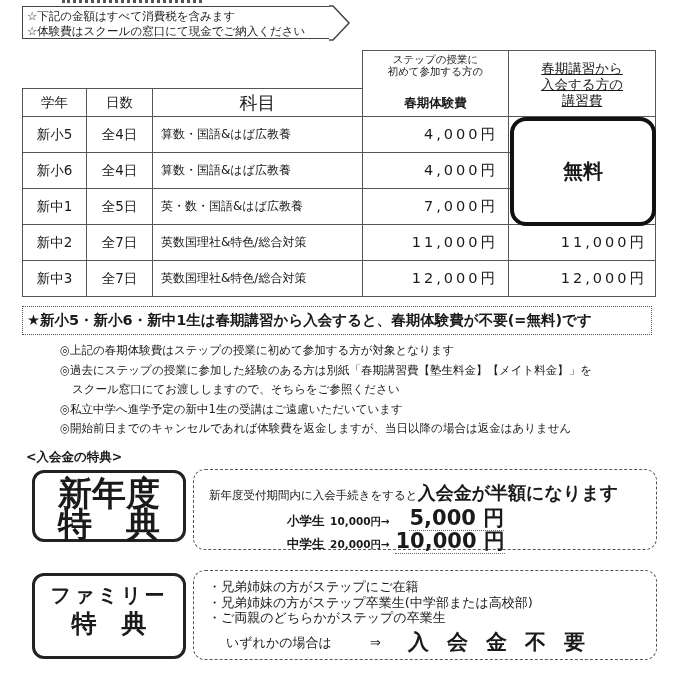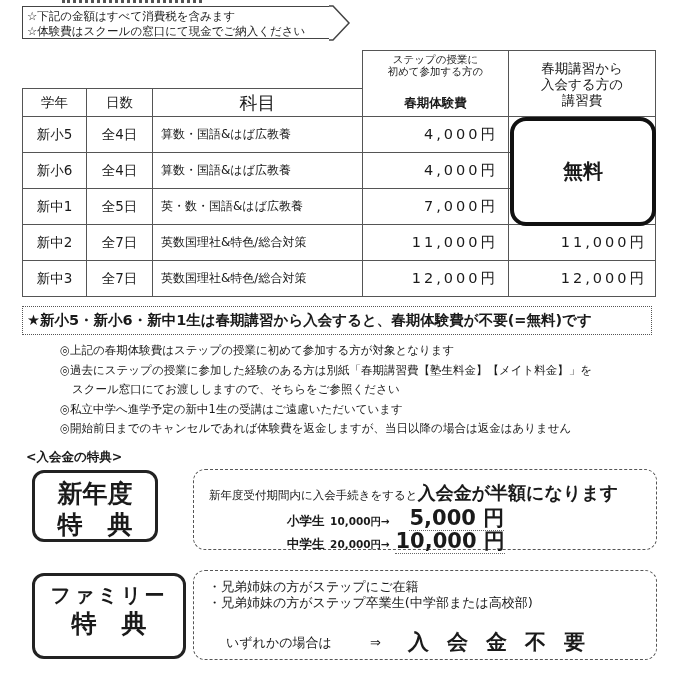--- a/index.html
+++ b/index.html
@@ -24,21 +24,21 @@
            font-size:20px;font-weight:bold;}
   .banner{left:22px;top:306px;width:630px;height:29px;border:1.5px dotted #555;box-sizing:border-box;
           font-size:14.5px;font-weight:bold;line-height:26px;padding-left:4px;}
   .notes{left:60px;top:341px;font-size:11.5px;line-height:19.6px;}
   .notes div{white-space:nowrap;}
   .notes .indent{padding-left:12px;}
   .sect{left:26px;top:449px;font-size:12.5px;font-weight:bold;}
   .bigbox{border:3px solid #222;border-radius:12px;box-sizing:border-box;text-align:center;
           font-weight:bold;}
   .dashbox{border:1.5px dashed #555;border-radius:12px;box-sizing:border-box;}
-  .b1l{left:32px;top:470px;width:126px;height:72px;font-size:25px;line-height:31px;padding-top:5px;}
+  .b1l{left:32px;top:470px;width:154px;height:72px;font-size:34px;line-height:31px;padding-top:5px;}
   .b1r{left:193px;top:469px;width:464px;height:81px;}
   .b2l{left:32px;top:573px;width:154px;height:86px;padding-top:6px;}
   .b2r{left:193px;top:570px;width:464px;height:90px;}
   .b1r .lead{position:absolute;left:15px;top:11px;font-size:11.5px;white-space:nowrap;}
   .b1r .lead b{font-size:18px;}
   .price{position:absolute;font-weight:bold;white-space:nowrap;}
   .price .lbl{font-size:12.5px;}
   .price .orig{font-size:10.5px;}
   .price .new{font-size:21px;border-bottom:1px dotted #666;}
   .b2r .items{position:absolute;left:14px;top:8px;font-size:13px;line-height:15.5px;}
@@ -61,21 +61,21 @@
 
 <table class="fees">
   <tbody>
       <tr style="height:38px;">
     <td colspan="3" style="border:none;border-bottom:1.3px solid #555;"></td>
     <td class="hdr" rowspan="2" style="vertical-align:top;padding-top:2px;">
       <div style="font-size:10.5px;line-height:12px;">ステップの授業に</div>
       <div style="font-size:10.5px;line-height:12px;">初めて参加する方の</div>
       <div style="font-size:12.5px;font-weight:bold;margin-top:18px;">春期体験費</div>
     </td>
-    <td class="hdr" rowspan="2" style="font-size:13.5px;line-height:16px;">
+    <td class="hdr" rowspan="2" style="font-size:13.5px;line-height:16px;text-decoration:underline;">
       <div>春期講習から</div>
       <div>入会する方の</div>
       <div>講習費</div>
     </td>
   </tr>
   <tr style="height:28px;">
     <td class="hdr c-grade">学年</td>
     <td class="hdr c-days">日数</td>
     <td class="hdr" style="width:210px;font-size:18px;">科目</td>
   </tr>
@@ -152,17 +152,18 @@
 </div>
 
 <div class="abs bigbox b2l">
   <div style="font-size:20px;letter-spacing:3px;line-height:26px;">ファミリー</div>
   <div style="font-size:25px;line-height:31px;">特　典</div>
 </div>
 <div class="abs dashbox b2r">
   <div class="items">
     <div>・兄弟姉妹の方がステップにご在籍</div>
     <div>・兄弟姉妹の方がステップ卒業生(中学部または高校部)</div>
+    <div>・ご両親のどちらかがステップの卒業生</div>
   </div>
   <div class="tail">いずれかの場合は</div>
   <div class="arrow">⇒</div>
   <div class="unneeded">入会金不要</div>
 </div>
 
 </body></html>

